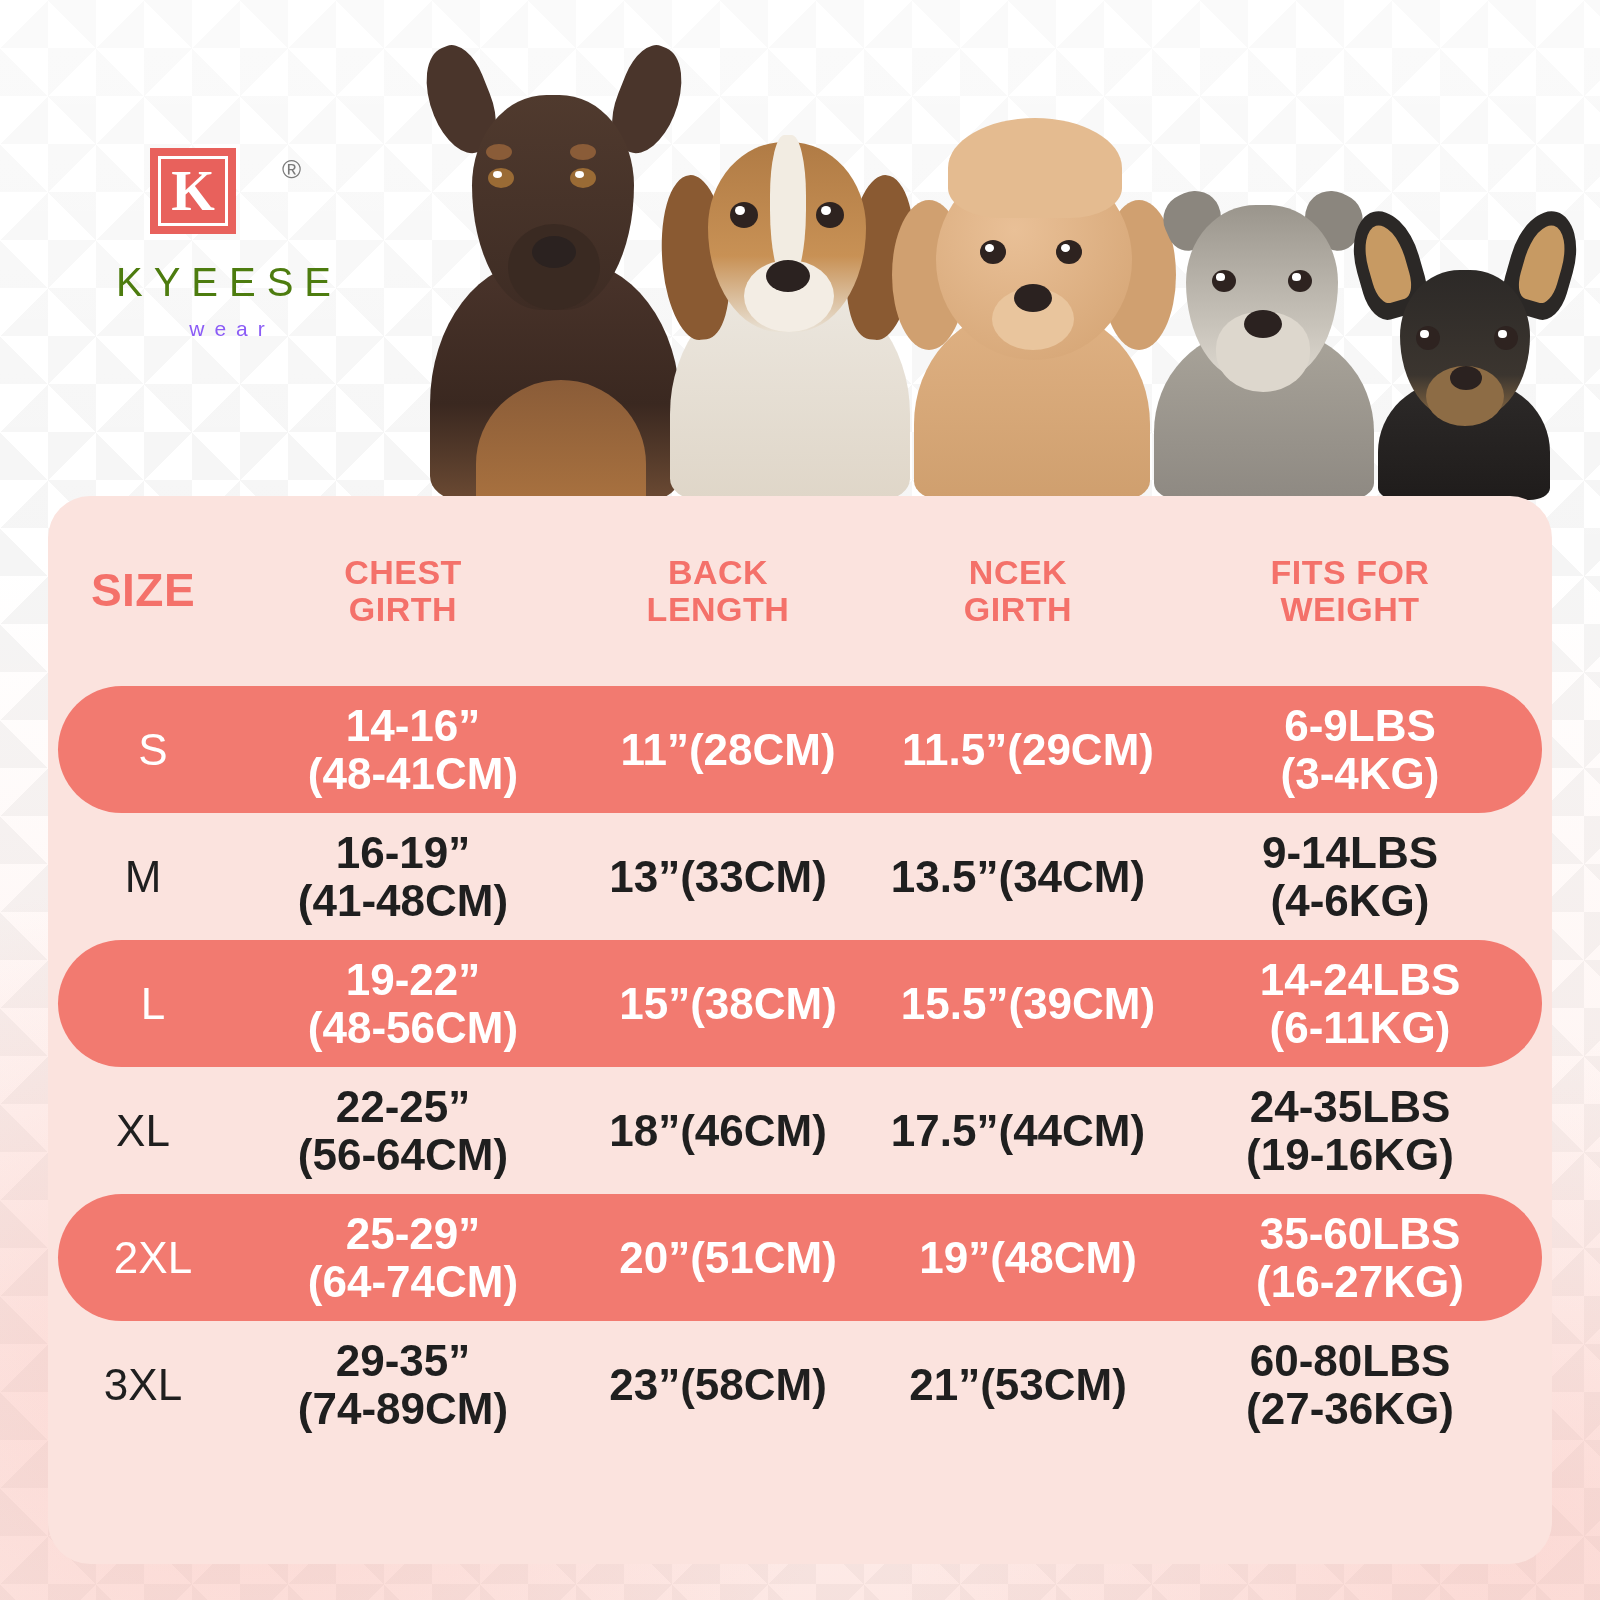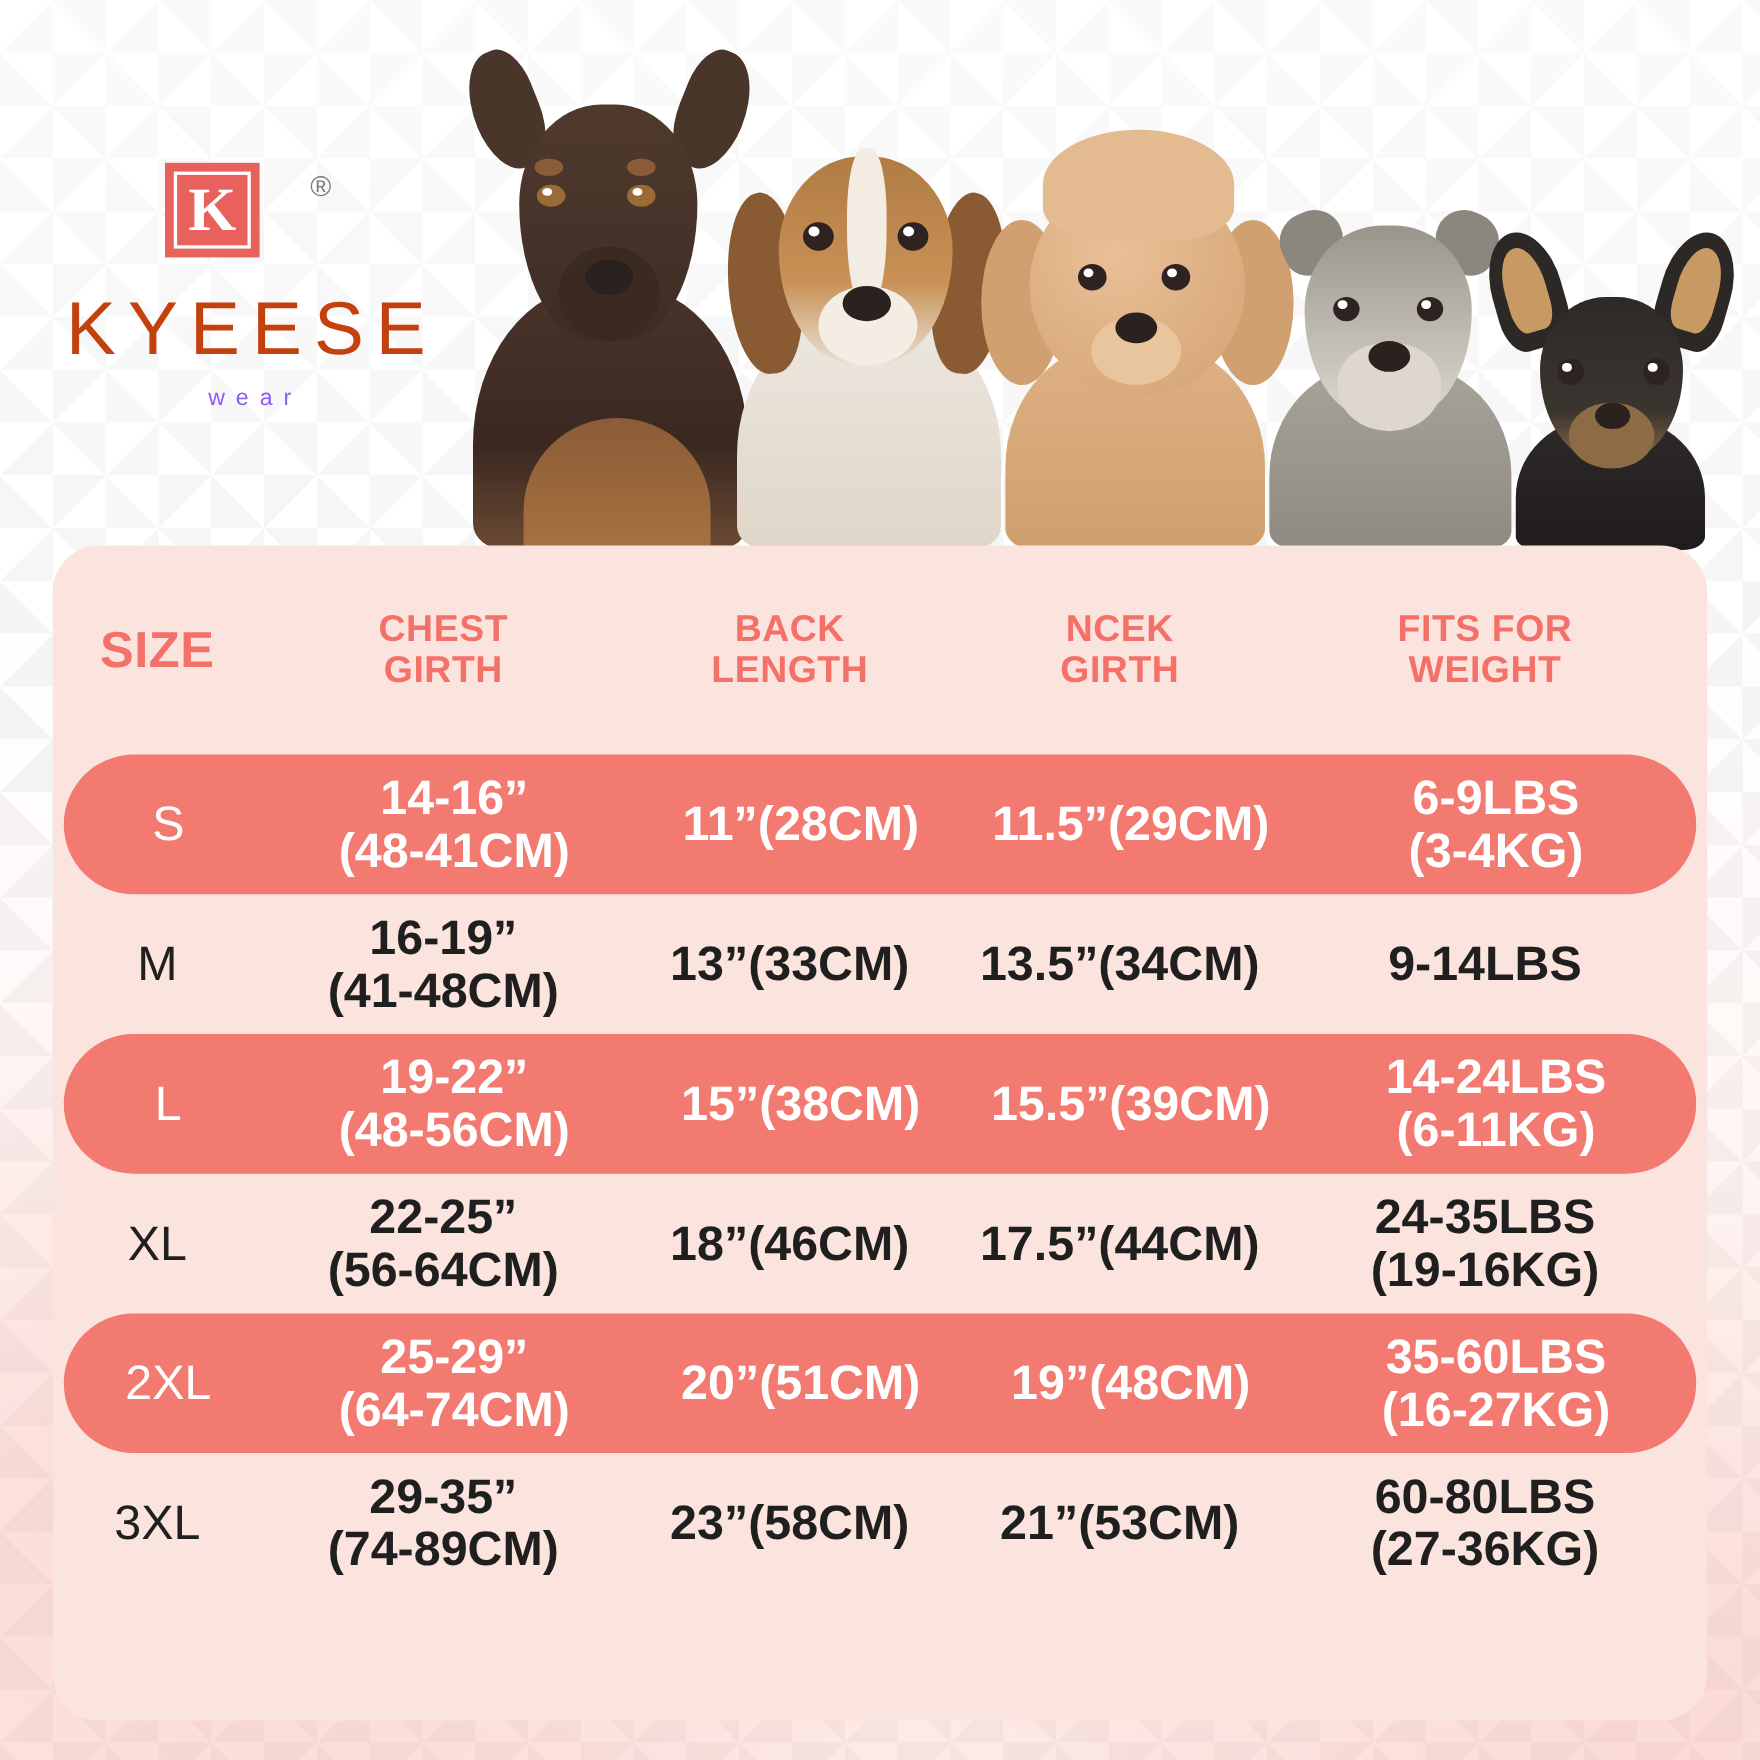--- a/index.html
+++ b/index.html
@@ -72,23 +72,23 @@
     z-index: 2;
     font-family: "Liberation Serif", serif;
   }
   .logo-reg {
     font-size: 26px;
     color: #7a7a7a;
     margin-left: 46px;
     margin-top: 6px;
   }
   .logo-word {
-    font-size: 68px;
+    font-size: 40px;
     letter-spacing: 11px;
-    color: #c2410c;
+    color: #4d7c0f;
     font-weight: 300;
     margin-top: 26px;
     text-align: center;
     padding-left: 18px;
   }
   .logo-sub {
     font-size: 21px;
     letter-spacing: 10px;
     color: #8b5cf6;
     text-align: center;
@@ -402,20 +402,21 @@
     <div class="row">
       <div class="cell c-size">M</div>
       <div class="cell c-chest">
         <span class="l2">16-19”</span>
         <span class="l2">(41-48CM)</span>
       </div>
       <div class="cell c-back single">13”(33CM)</div>
       <div class="cell c-neck single">13.5”(34CM)</div>
       <div class="cell c-weight">
         <span class="l2">9-14LBS</span>
+        <span class="l2">(4-6KG)</span>
       </div>
     </div>
 
     <div class="row banded">
       <div class="cell c-size">L</div>
       <div class="cell c-chest">
         <span class="l2">19-22”</span>
         <span class="l2">(48-56CM)</span>
       </div>
       <div class="cell c-back single">15”(38CM)</div>

